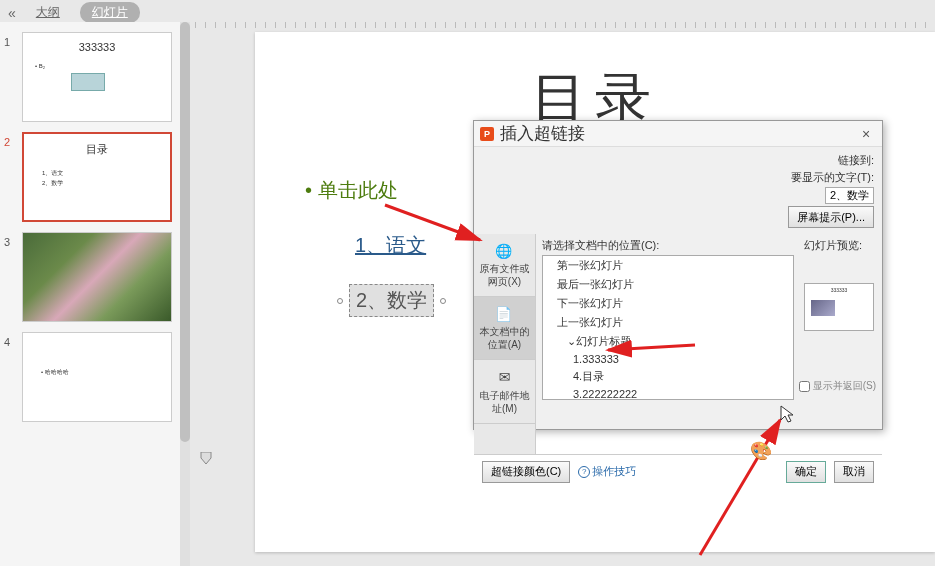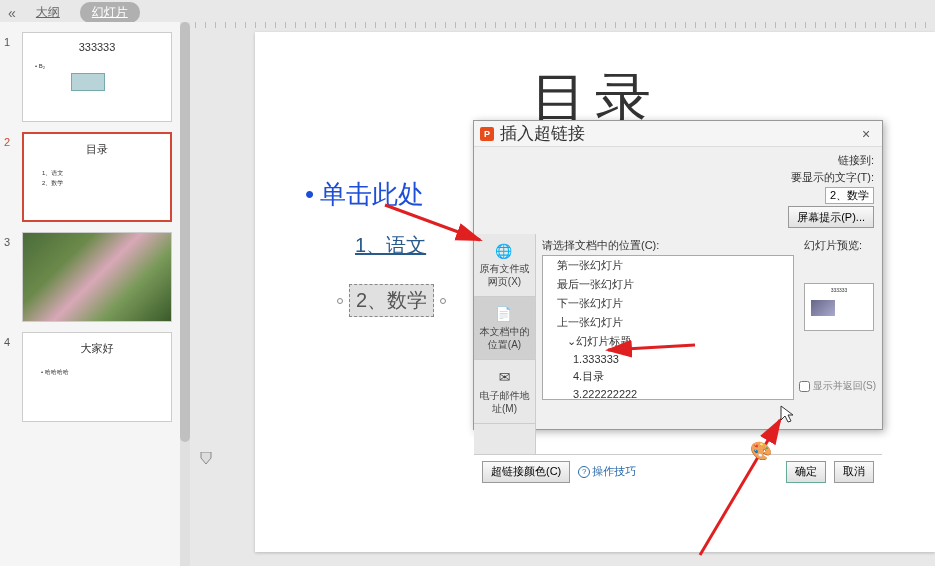--- a/index.html
+++ b/index.html
@@ -25,21 +25,21 @@
     .vscroll-track { position: absolute; left: 180px; top: 22px; width: 10px; height: 544px; background: #e0e0e0; }
     .vscroll-thumb { position: absolute; top: 0; width: 100%; height: 420px; background: #c0c0c0; border-radius: 5px; }
     
     .slide-area { position: absolute; left: 195px; top: 22px; right: 0; bottom: 0; background: #e8e8e8; }
     .ruler-h { position: absolute; left: 0; top: 0; right: 0; height: 6px; background: repeating-linear-gradient(90deg, #bbb 0, #bbb 1px, transparent 1px, transparent 10px); }
     .ruler-marker { position: absolute; top: 428px; left: 2px; width: 18px; height: 12px; }
     .ruler-marker svg { width: 100%; height: 100%; }
     
     .slide { position: absolute; left: 60px; top: 10px; width: 680px; height: 520px; background: #fff; box-shadow: 0 1px 3px rgba(0,0,0,0.2); }
     .slide-title { position: absolute; top: 30px; left: 0; right: 0; text-align: center; font-size: 56px; font-weight: 300; color: #333; letter-spacing: 8px; }
-    .text-placeholder { position: absolute; top: 145px; left: 50px; font-size: 26px; color: #1d4ed8; }
+    .text-placeholder { position: absolute; top: 145px; left: 50px; font-size: 20px; color: #4d7c0f; }
     .text-placeholder .bullet { margin-right: 6px; }
     .link1 { position: absolute; top: 200px; left: 100px; font-size: 20px; color: #2a5a8a; text-decoration: underline; }
     .link2-wrap { position: absolute; top: 252px; left: 82px; display: flex; align-items: center; }
     .link2-handle { width: 6px; height: 6px; border: 1px solid #888; background: #fff; border-radius: 50%; margin-right: 6px; }
     .link2 { font-size: 20px; color: #555; background: #e0e0e0; padding: 2px 6px; border: 1px dashed #888; }
     .link2-handle.after { margin-left: 6px; margin-right: 0; }
     
     .dialog { position: absolute; left: 473px; top: 120px; width: 410px; height: 310px; background: #f0f0f0; border: 1px solid #999; box-shadow: 2px 2px 8px rgba(0,0,0,0.3); }
     .dlg-titlebar { display: flex; align-items: center; height: 26px; background: #f5f5f5; border-bottom: 1px solid #ddd; padding: 0 6px; }
     .dlg-icon { width: 14px; height: 14px; background: #e84c1a; border-radius: 2px; margin-right: 6px; display: flex; align-items: center; justify-content: center; color: #fff; font-size: 9px; font-weight: bold; }
@@ -113,21 +113,20 @@
   </div>
   <div class="thumb-item">
     <div class="thumb-num">3</div>
     <div class="thumb">
       <div class="thumb-flower"></div>
     </div>
   </div>
   <div class="thumb-item">
     <div class="thumb-num">4</div>
     <div class="thumb">
-      <div class="thumb-title">大家好</div>
       <div class="thumb-list">• <span>哈哈哈哈</span></div>
     </div>
   </div>
 </div>
 
 <div class="vscroll-track">
   <div class="vscroll-thumb"></div>
 </div>
 
 <div class="slide-area">

